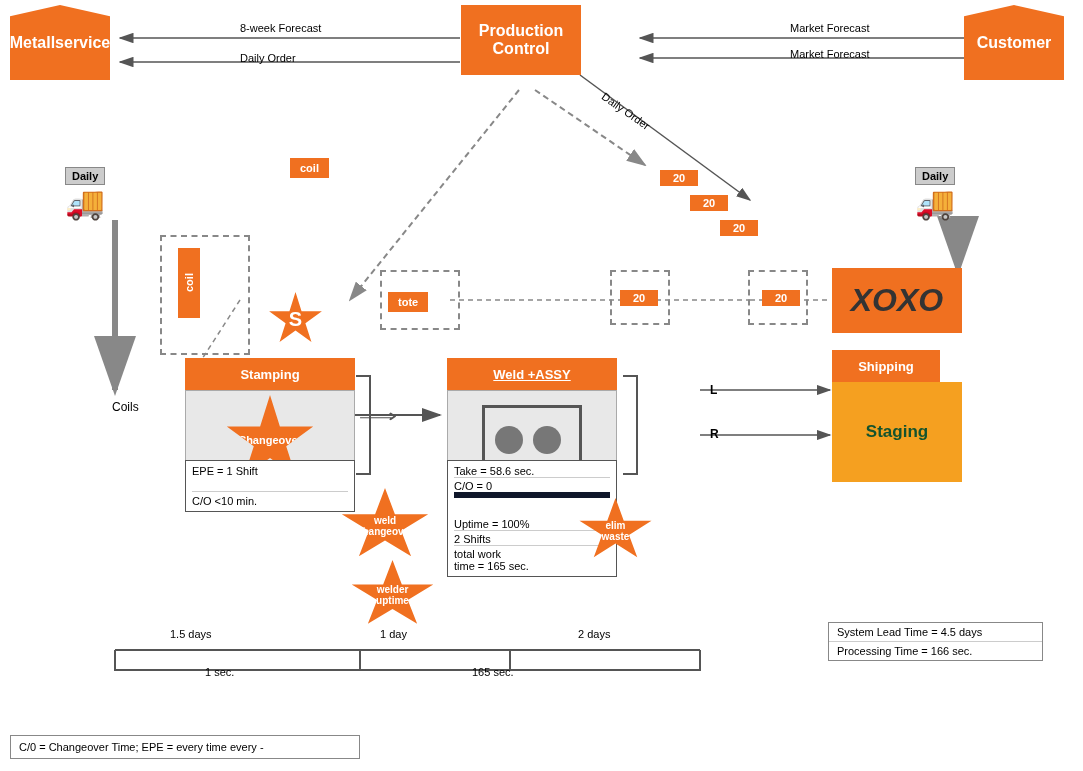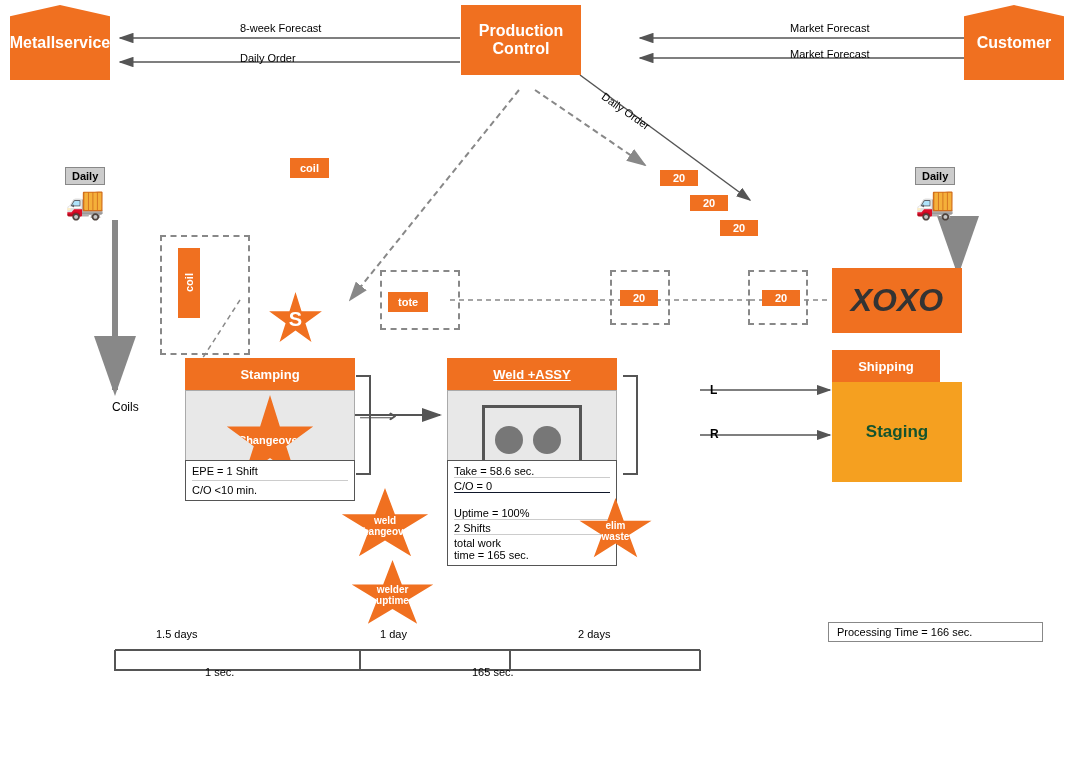--- a/index.html
+++ b/index.html
@@ -283,42 +283,42 @@
     <div style="background:#e8e8e8; border:1px solid #aaa; width:170px; height:100px; position:relative; display:flex; align-items:center; justify-content:center;">
 
       <div style="background:#f07020; color:#fff; font-size:11px; font-weight:bold; text-align:center; padding:12px 8px; clip-path:polygon(50% 0%,61% 35%,98% 35%,68% 57%,79% 91%,50% 70%,21% 91%,32% 57%,2% 35%,39% 35%); width:90px; height:90px; display:flex; align-items:center; justify-content:center;">
         <span>Changeover</span>
       </div>
     </div>
   </div>
 
   <div class="info-box" style="left:185px; top:460px; width:170px;">
     <div>EPE = 1 Shift</div>
-    <div style="border-top:1px solid #ccc; margin-top:3px; padding-top:3px;">C/O &lt;10 min.</div>
+    <div style="border-top:1px solid #ccc; margin-top:14px; padding-top:3px;">C/O &lt;10 min.</div>
   </div>
 
   <div class="data-box" style="left:388px; top:292px; padding:4px 10px;">tote</div>
 
   <div style="position:absolute; left:356px; top:375px; width:15px; height:100px; border-right:2px solid #555; border-top:2px solid #555; border-bottom:2px solid #555;"></div>
 
   <div style="position:absolute; left:447px; top:358px; width:170px;">
     <div class="process-box" style="position:relative; width:170px; height:32px; left:0; top:0;text-decoration:underline;">Weld +ASSY</div>
 
     <div style="background:#e8e8e8; border:1px solid #aaa; width:170px; height:100px; position:relative; display:flex; align-items:center; justify-content:center;">
       <div style="border:3px solid #555; width:100px; height:70px; position:relative; display:flex; align-items:center; justify-content:around; padding:5px;">
         <div style="width:28px; height:28px; background:#777; border-radius:50%; margin:5px;"></div>
         <div style="width:28px; height:28px; background:#777; border-radius:50%; margin:5px;"></div>
       </div>
     </div>
   </div>
 
   <div class="info-box" style="left:447px; top:460px; width:170px;">
     <div>Take = 58.6 sec.</div>
     <div style="border-top:1px solid #ccc; padding-top:2px;">C/O = 0</div>
-    <div style="border-top:1px solid #0f172a; padding-top:14px;">Uptime = 100%</div>
+    <div style="border-top:6px solid #0f172a; padding-top:20px;">Uptime = 100%</div>
     <div style="border-top:1px solid #ccc; padding-top:2px;">2 Shifts</div>
     <div style="border-top:1px solid #ccc; padding-top:2px;">
       <span>total work</span><br>
       <span>time = 165 sec.</span>
     </div>
   </div>
 
   <div style="position:absolute; left:340px; top:488px; width:90px; height:75px; background:#f07020; clip-path:polygon(50% 0%,61% 35%,98% 35%,68% 57%,79% 91%,50% 70%,21% 91%,32% 57%,2% 35%,39% 35%); display:flex; align-items:center; justify-content:center; color:#fff; font-size:10px; font-weight:bold; text-align:center;">
     <span>weld<br>changeover</span>
   </div>
@@ -354,27 +354,29 @@
   </div>
 
   <div style="position:absolute; left:832px; top:350px; width:130px;">
     <div class="process-box" style="position:relative; width:108px; height:32px; left:0; top:0;">Shipping</div>
 
     <div style="background:#f5a020; width:130px; height:100px; display:flex; align-items:center; justify-content:center;">
       <span style="color:#14532d; font-weight:bold; font-size:17px;">Staging</span>
     </div>
   </div>
 
-  <div style="position:absolute; left:156px; top:628px; font-size:11px;">1.5 days</div>
+  <div style="position:absolute; left:170px; top:628px; font-size:11px;">1.5 days</div>
   <div style="position:absolute; left:380px; top:628px; font-size:11px;">1 day</div>
   <div style="position:absolute; left:578px; top:628px; font-size:11px;">2 days</div>
 
   <div style="position:absolute; left:205px; top:666px; font-size:11px;">1 sec.</div>
   <div style="position:absolute; left:472px; top:666px; font-size:11px;">165 sec.</div>
 
   <div class="summary-box" style="left:828px; top:622px; width:215px;">
+    <div class="summary-row">System Lead Time = 4.5 days</div>
     <div class="summary-row">Processing Time = 166 sec.</div>
   </div>
 
+  <div class="legend-box" style="left:10px; top:735px; width:350px;">C/0 = Changeover Time; EPE = every time every -</div>
 
   <div style="position:absolute; left:365px; top:405px; font-size:18px; color:#555; transform:scaleX(1.5);">⟹</div>
 
 </div>
 
 </body></html>

